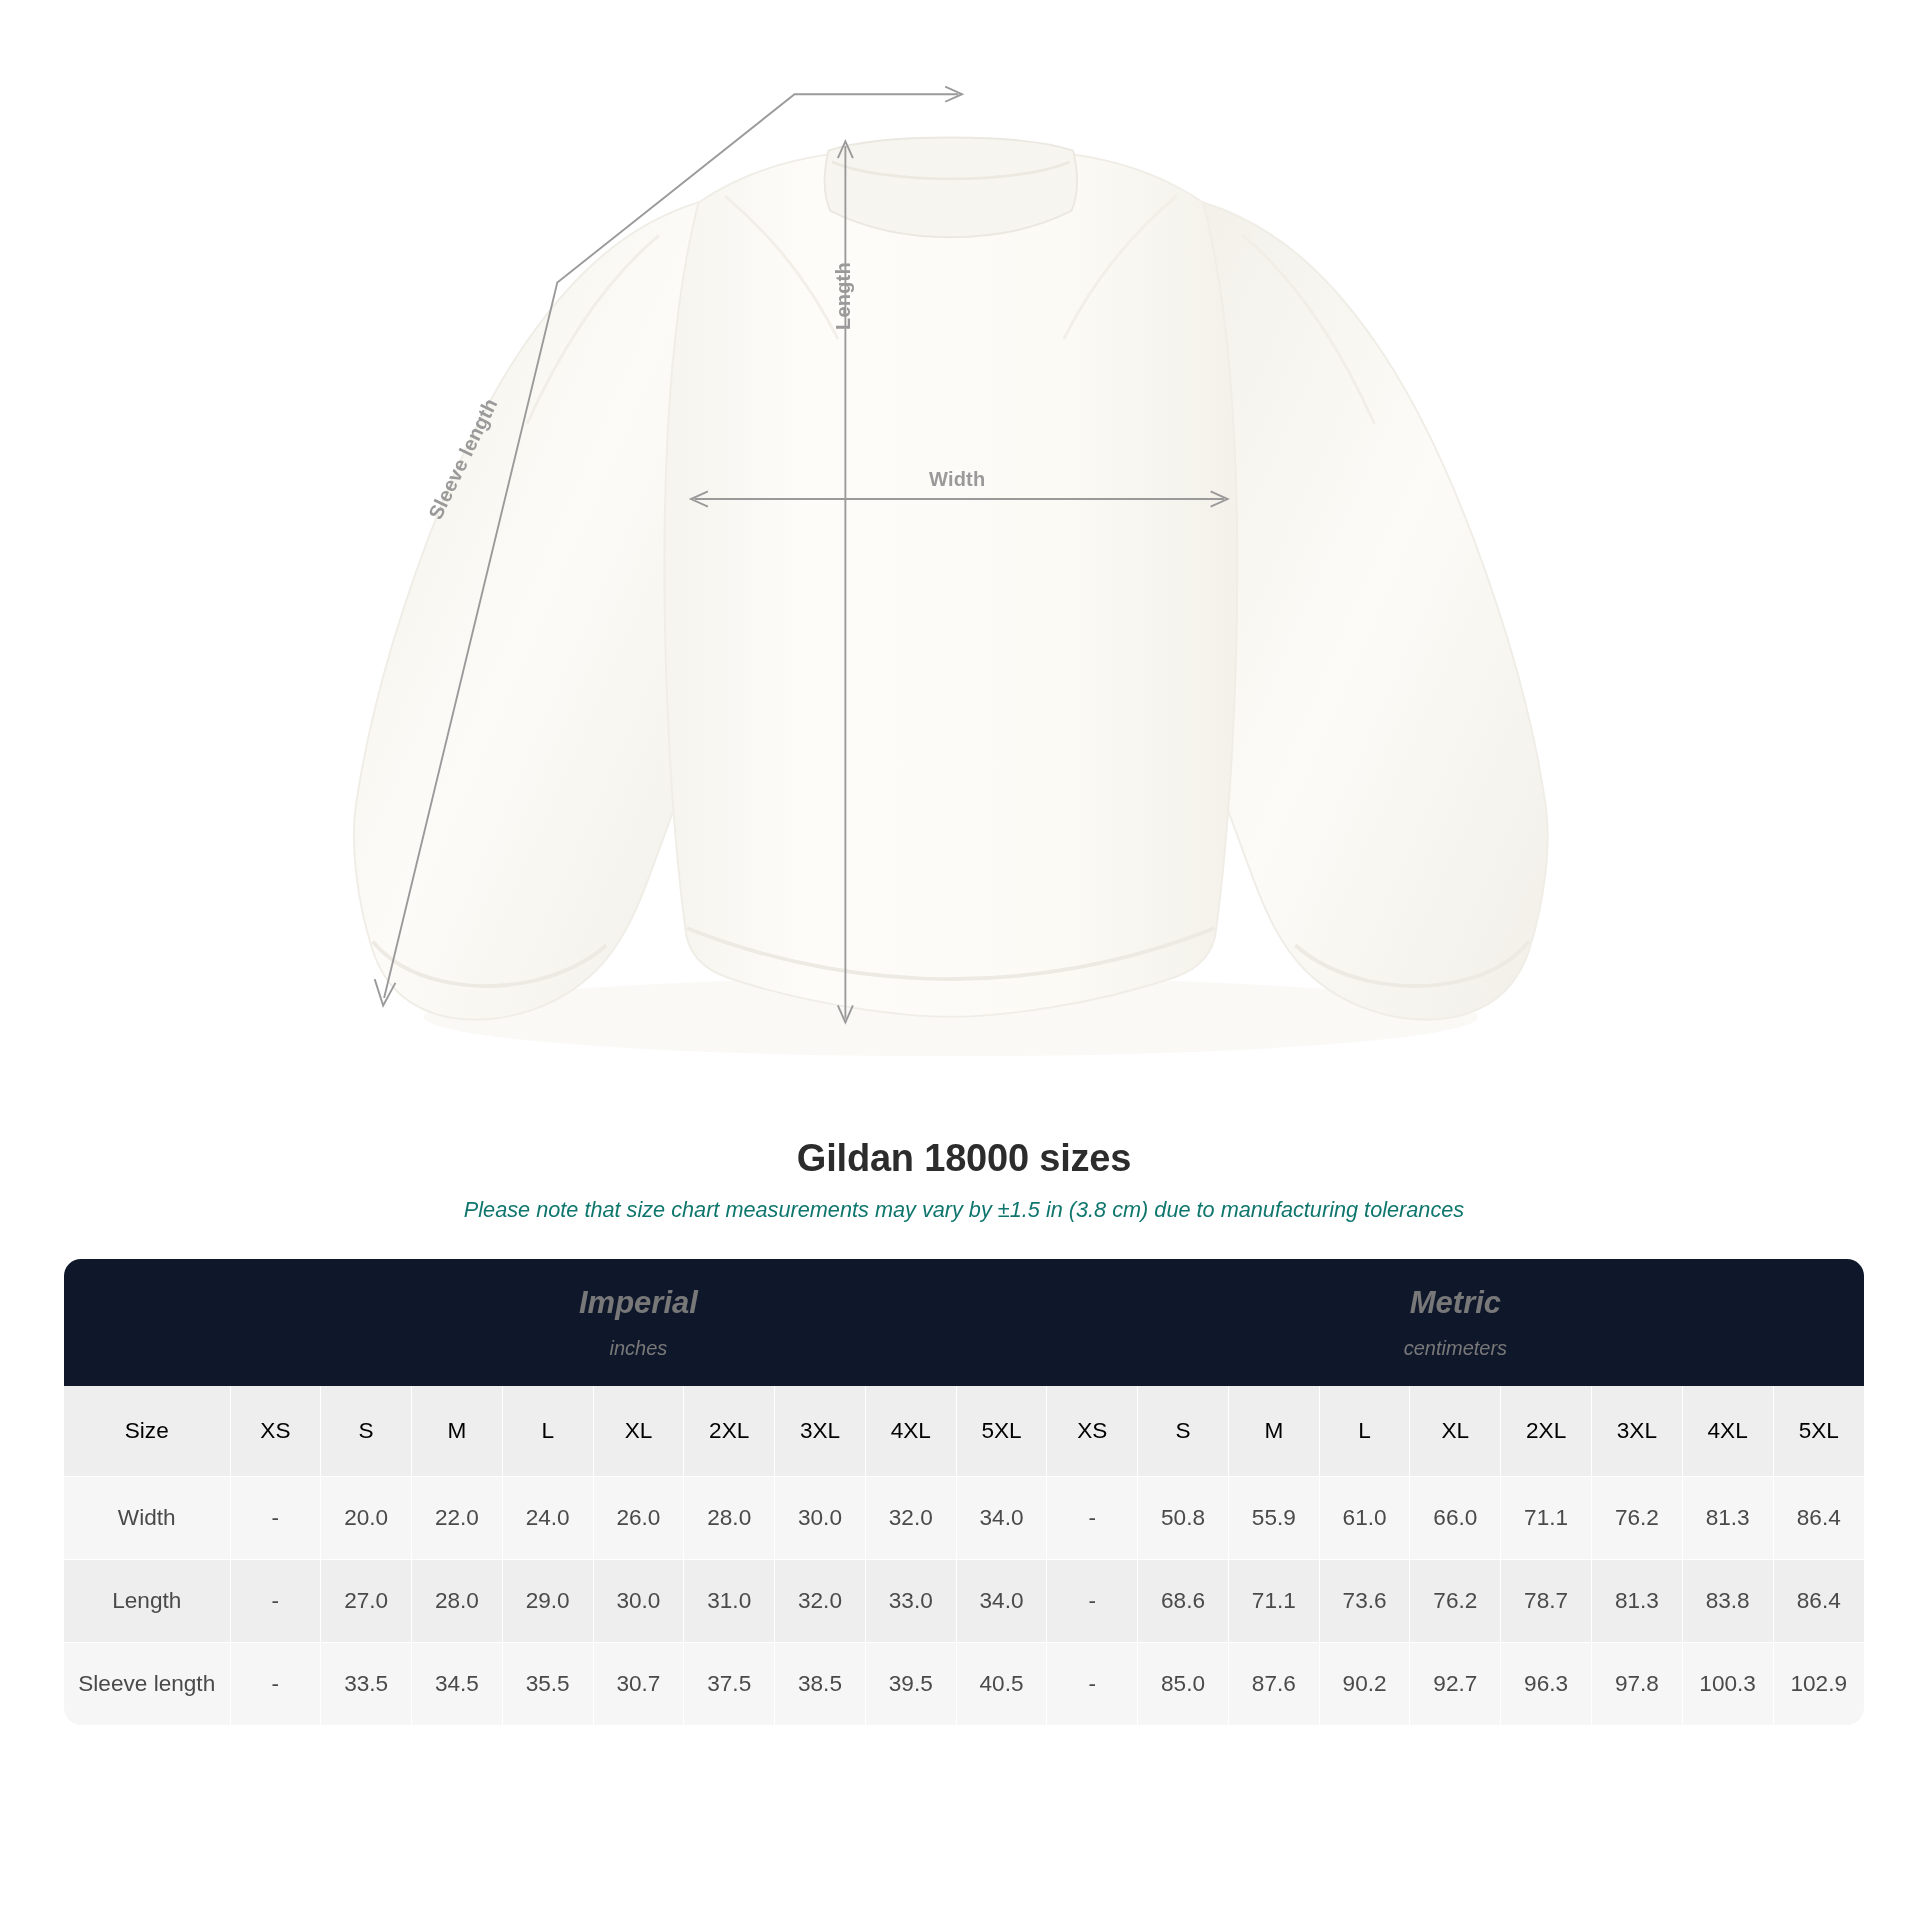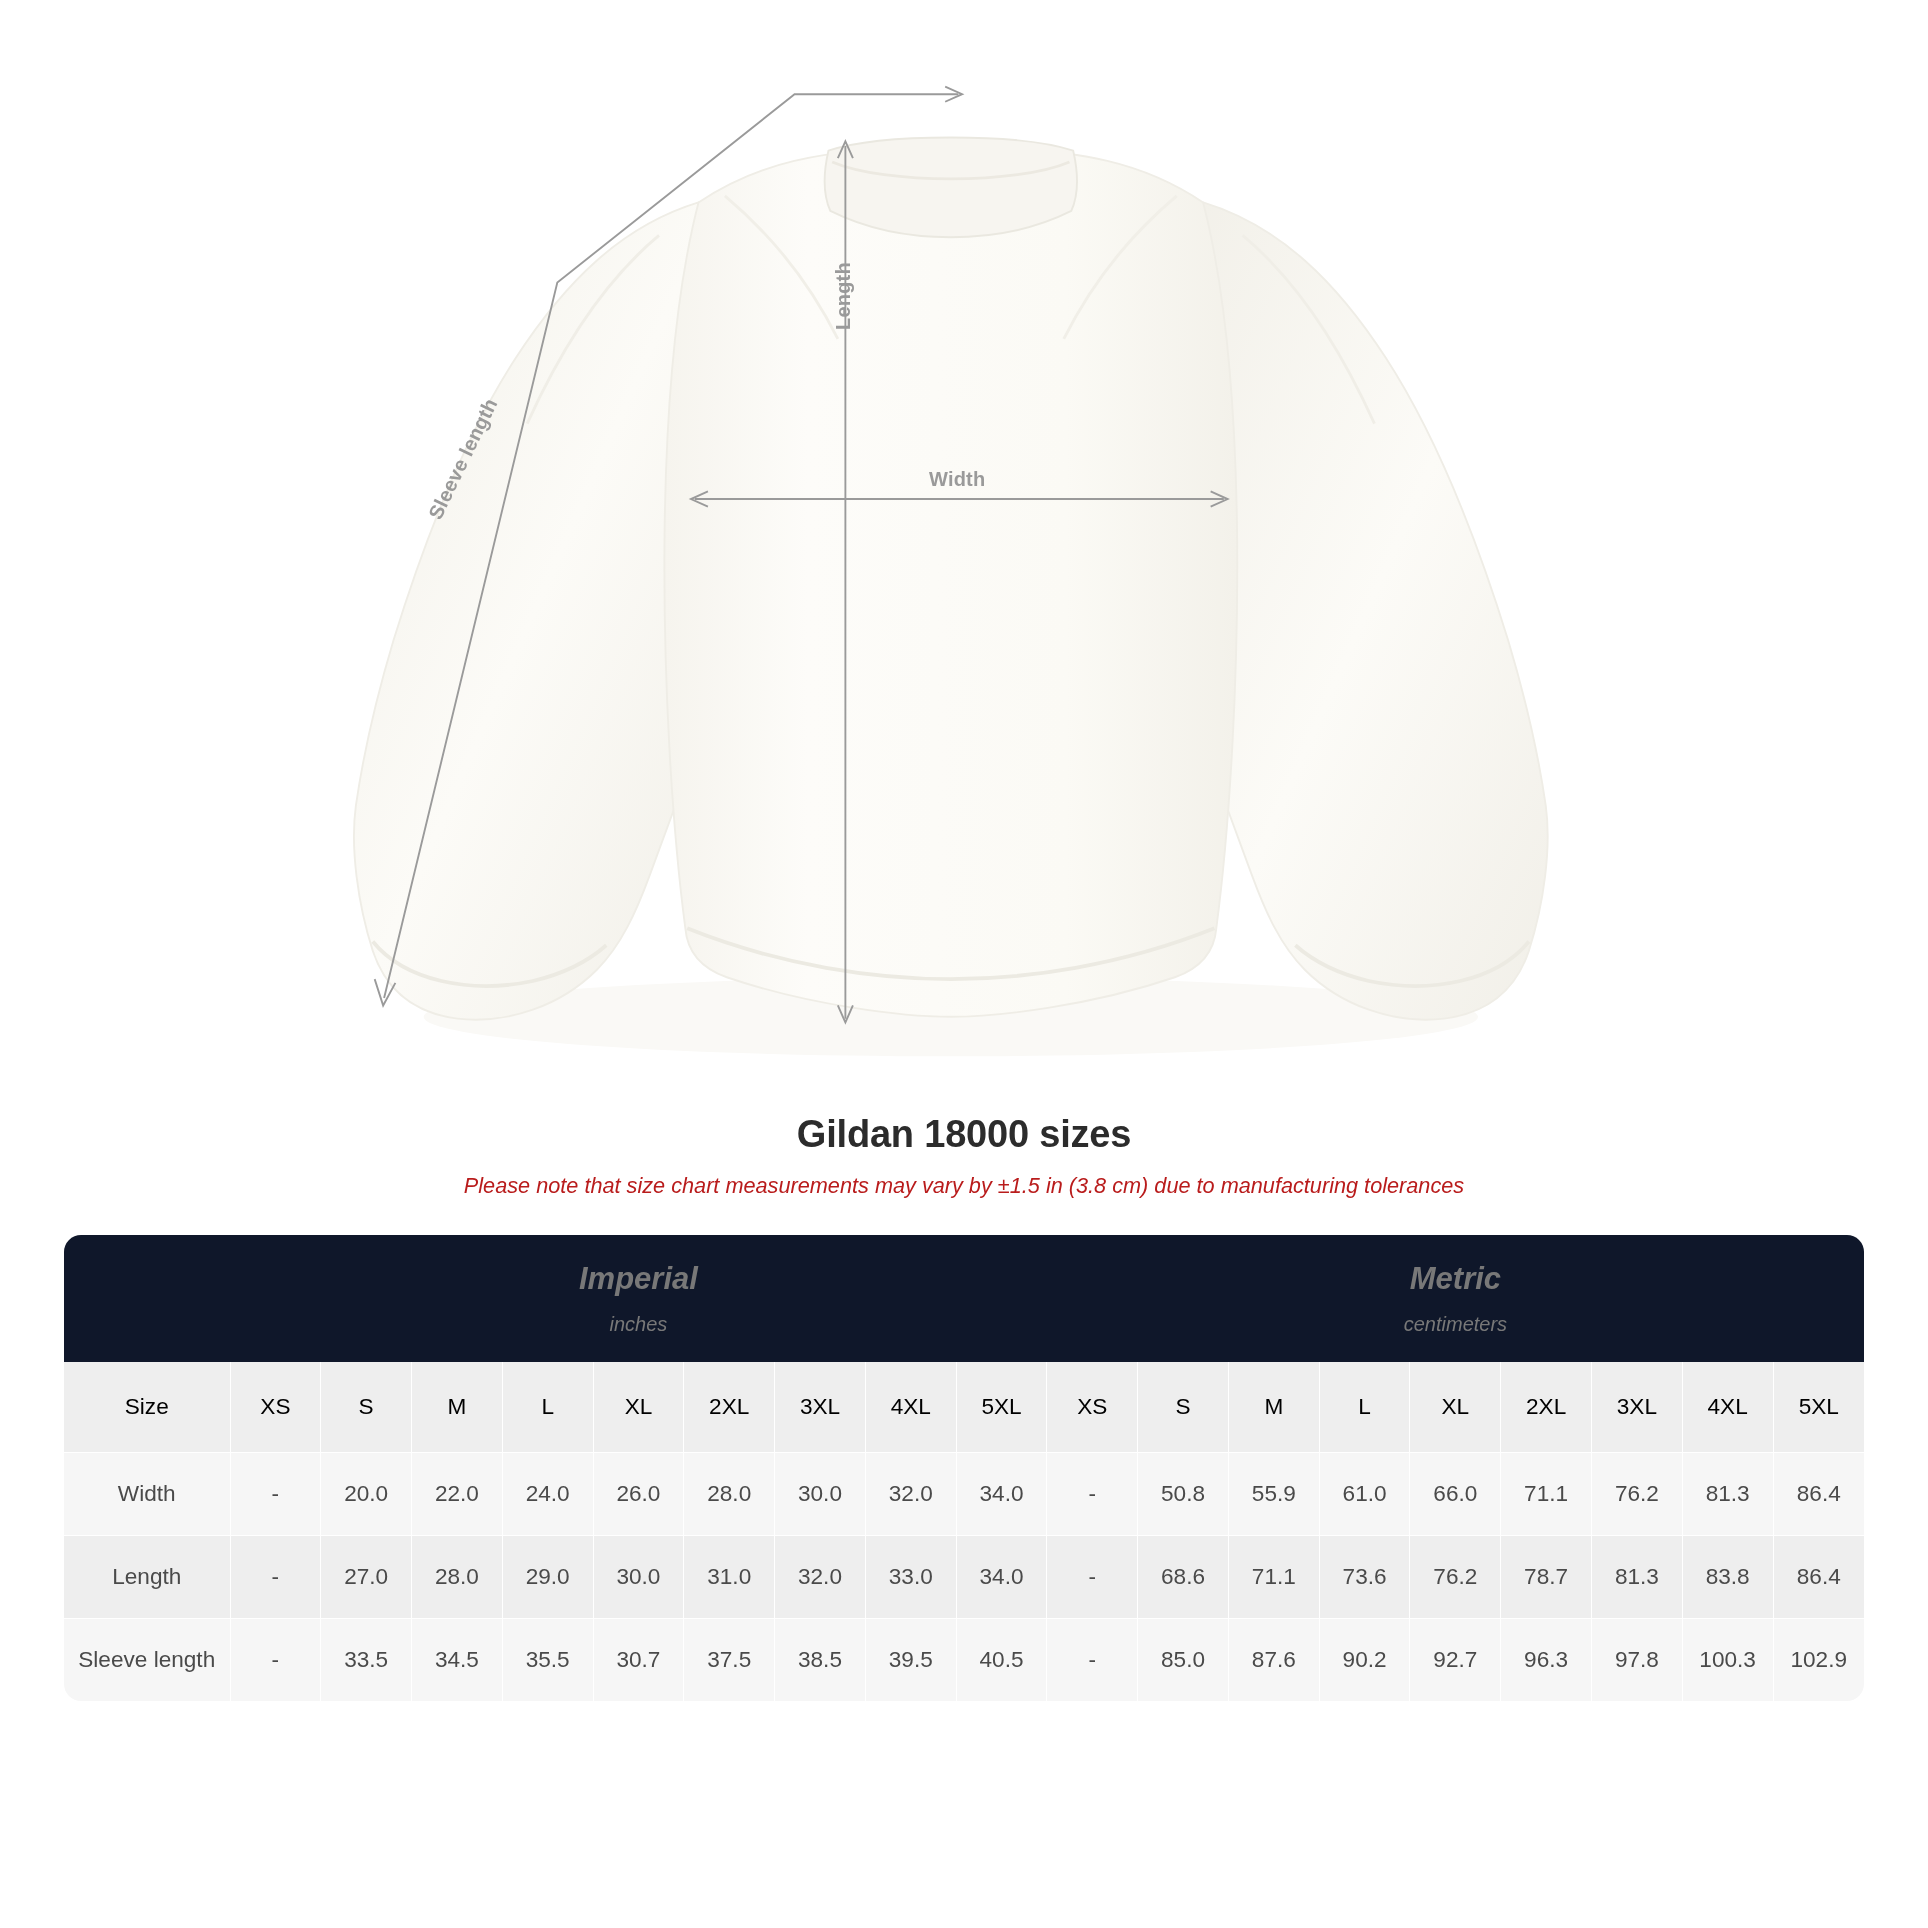--- a/index.html
+++ b/index.html
@@ -53,33 +53,33 @@
   .dim-label.sleeve-label {
     left: 424px;
     top: 513px;
     transform: rotate(-64deg);
     transform-origin: left top;
   }
 
   
   .title-block {
     text-align: center;
-    margin-top: 2px;
+    margin-top: 26px;
   }
   .chart-title {
     font-size: 38px;
     font-weight: bold;
     color: #2c2c2c;
     margin: 0 0 17px 0;
     letter-spacing: -0.2px;
   }
   .chart-note {
     font-size: 21.7px;
     font-style: italic;
-    color: #b91c1c;
+    color: #0f766e;
     margin: 0;
   }
 
   
   .table-wrap {
     margin: 36px 64px 0 64px;
     border-radius: 17px;
     overflow: hidden;
   }
   table.size-table {

